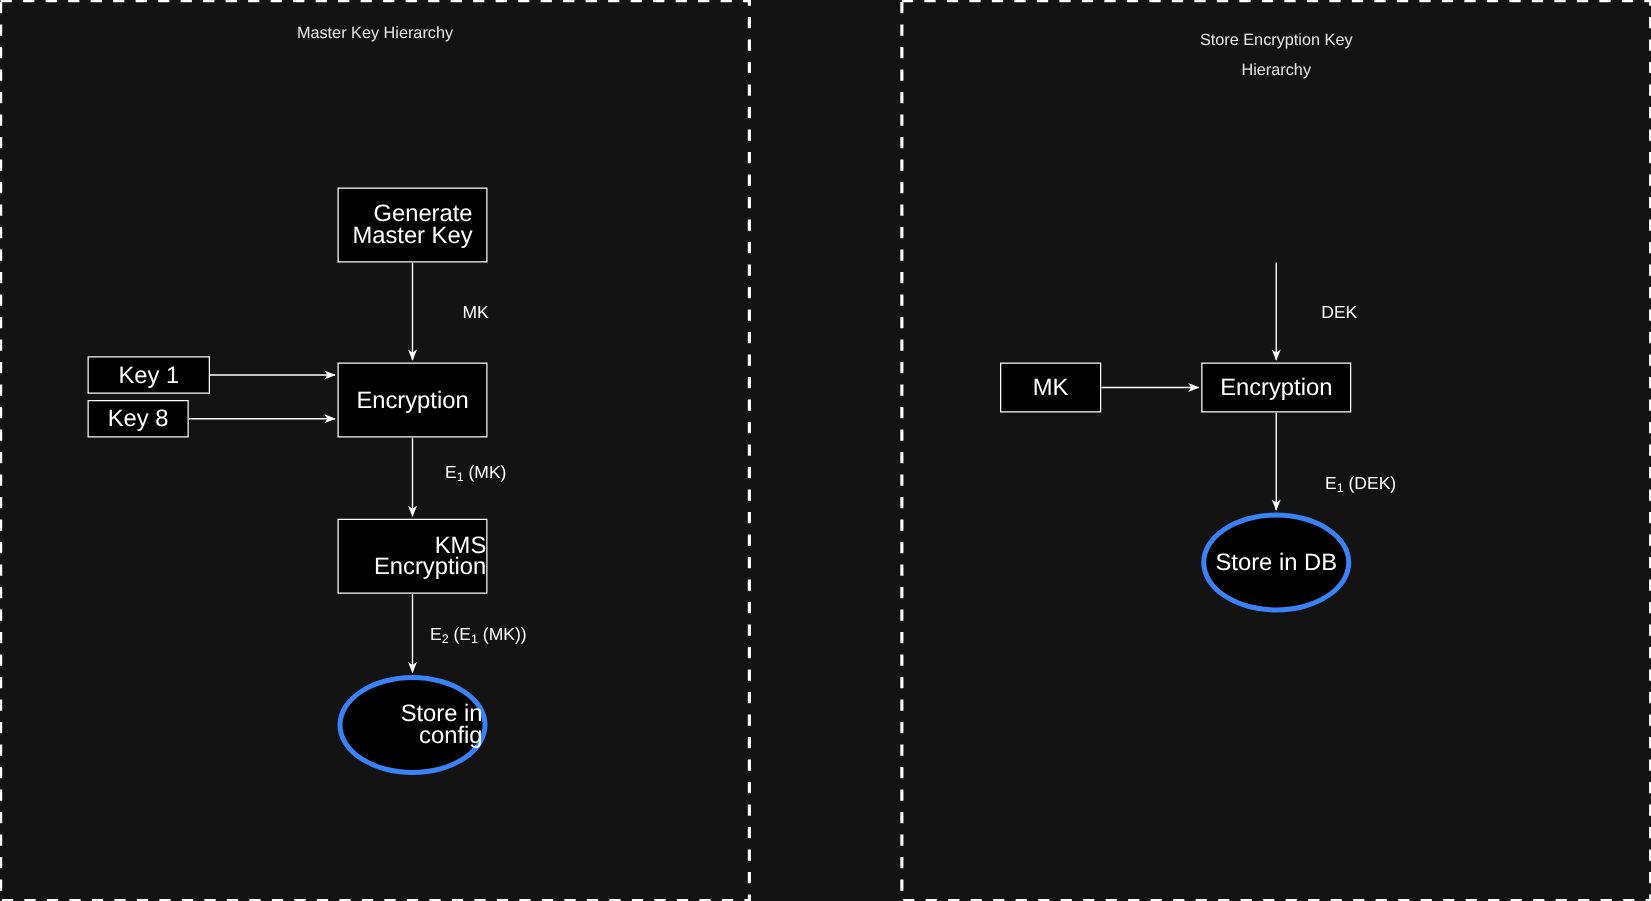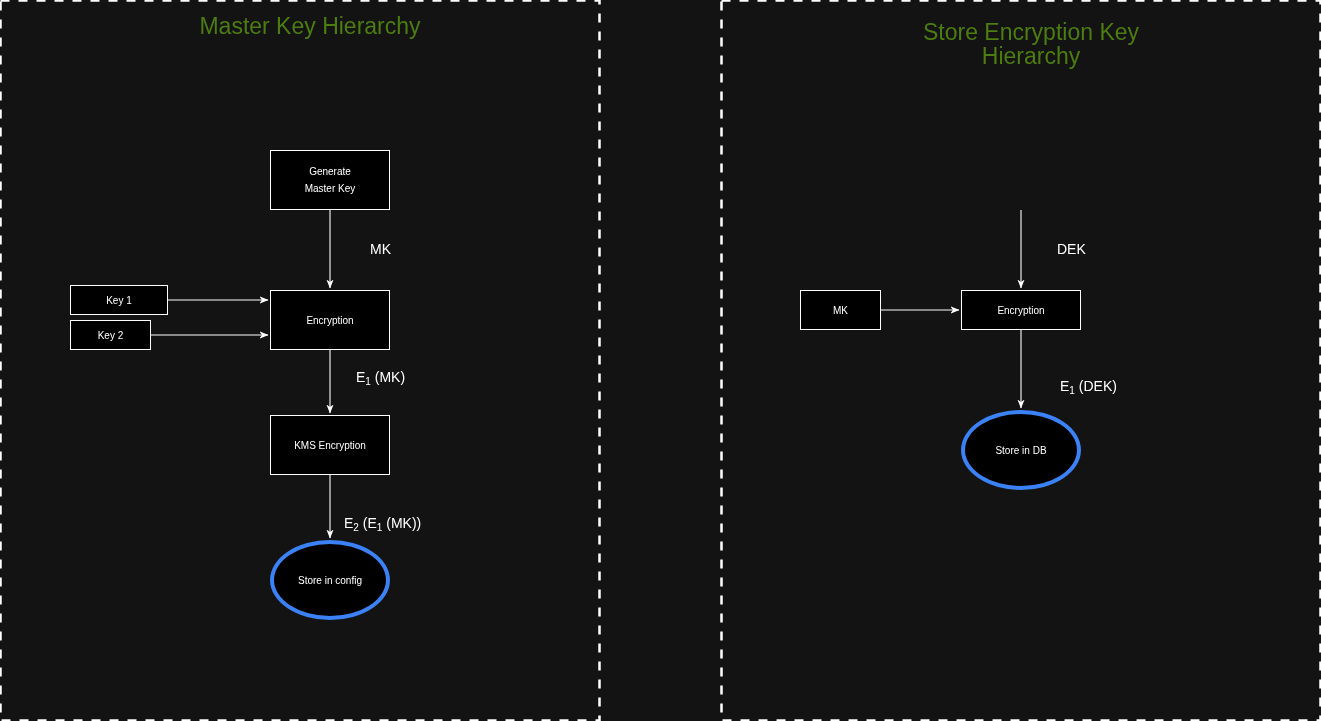--- a/index.html
+++ b/index.html
@@ -19,38 +19,37 @@
   svg.layer {
     position: absolute;
     left: 0;
     top: 0;
     width: 1321px;
     height: 721px;
   }
   .panel-title {
     position: absolute;
     text-align: center;
-    color: #4d7c0f;
+    color: #e5e5e5;
     font-family: "Liberation Sans", sans-serif;
-    font-size: 23px;
+    font-size: 13px;
     line-height: 24px;
     white-space: pre-line;
     pointer-events: none;
-    margin-left: 10px;
   }
   .node {
     position: absolute;
     box-sizing: border-box;
     display: flex;
     align-items: center;
     justify-content: center;
-    text-align: center;
+    text-align: right;
     color: #ffffff;
     font-family: "Liberation Sans", sans-serif;
-    font-size: 10px;
+    font-size: 19px;
     line-height: 17px;
     white-space: pre-line;
   }
   .node.box {
     background: #000000;
     border: 1px solid #ffffff;
   }
   .node.ellipse {
     background: #000000;
     border: 4px solid #3b82f6;
@@ -106,38 +105,38 @@
   <div class="panel-title" style="left:0px; top:14px; width:600px;">Master Key Hierarchy</div>
 
   <div class="panel-title" style="left:721px; top:20px; width:600px;">Store Encryption Key
 Hierarchy</div>
 
   <div class="node box" style="left:270px; top:150px; width:120px; height:60px;">Generate
 Master Key</div>
 
   <div class="node box" style="left:70px; top:285px; width:98px; height:30px;">Key 1</div>
 
-  <div class="node box" style="left:70px; top:320px; width:81px; height:30px;">Key 2</div>
+  <div class="node box" style="left:70px; top:320px; width:81px; height:30px;">Key 8</div>
 
   <div class="node box" style="left:270px; top:290px; width:120px; height:60px;">Encryption</div>
 
   <div class="node box" style="left:270px; top:415px; width:120px; height:60px;">KMS Encryption</div>
 
   <div class="node ellipse" style="left:270px; top:540px; width:120px; height:80px;">Store in config</div>
 
 
   <div class="node box" style="left:800px; top:290px; width:81px; height:40px;">MK</div>
 
   <div class="node box" style="left:961px; top:290px; width:120px; height:40px;">Encryption</div>
 
   <div class="node ellipse" style="left:961px; top:410px; width:120px; height:80px;">Store in DB</div>
 
   <div class="edge-label" style="left:370px; top:241px;"><span>MK</span></div>
 
   <div class="edge-label" style="left:356px; top:369px;"><span>E</span><sub>1</sub><span> (MK)</span></div>
 
-  <div class="edge-label" style="left:344px; top:499px;margin-top:16px;"><span>E</span><sub>2</sub><span> (E</span><sub>1</sub><span> (MK))</span></div>
+  <div class="edge-label" style="left:344px; top:499px;"><span>E</span><sub>2</sub><span> (E</span><sub>1</sub><span> (MK))</span></div>
 
   <div class="edge-label" style="left:1057px; top:241px;"><span>DEK</span></div>
 
   <div class="edge-label" style="left:1043px; top:378px;margin-left:17px;"><span>E</span><sub>1</sub><span> (DEK)</span></div>
 
 </div>
 
 </body></html>

